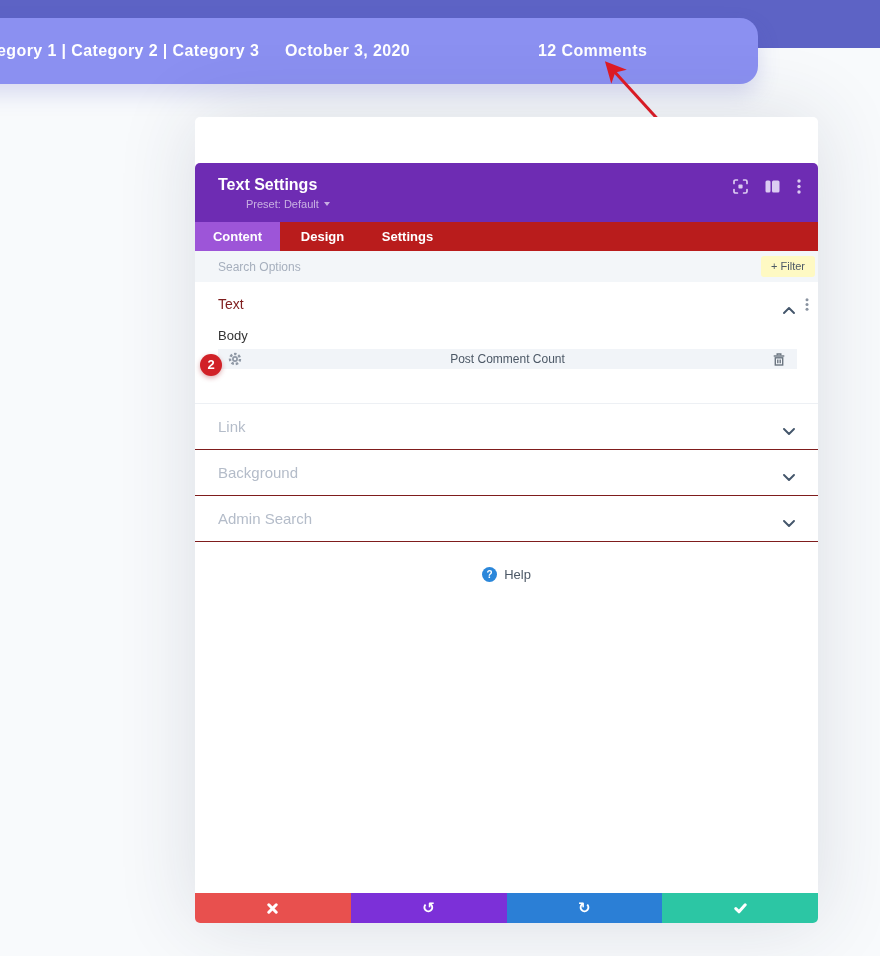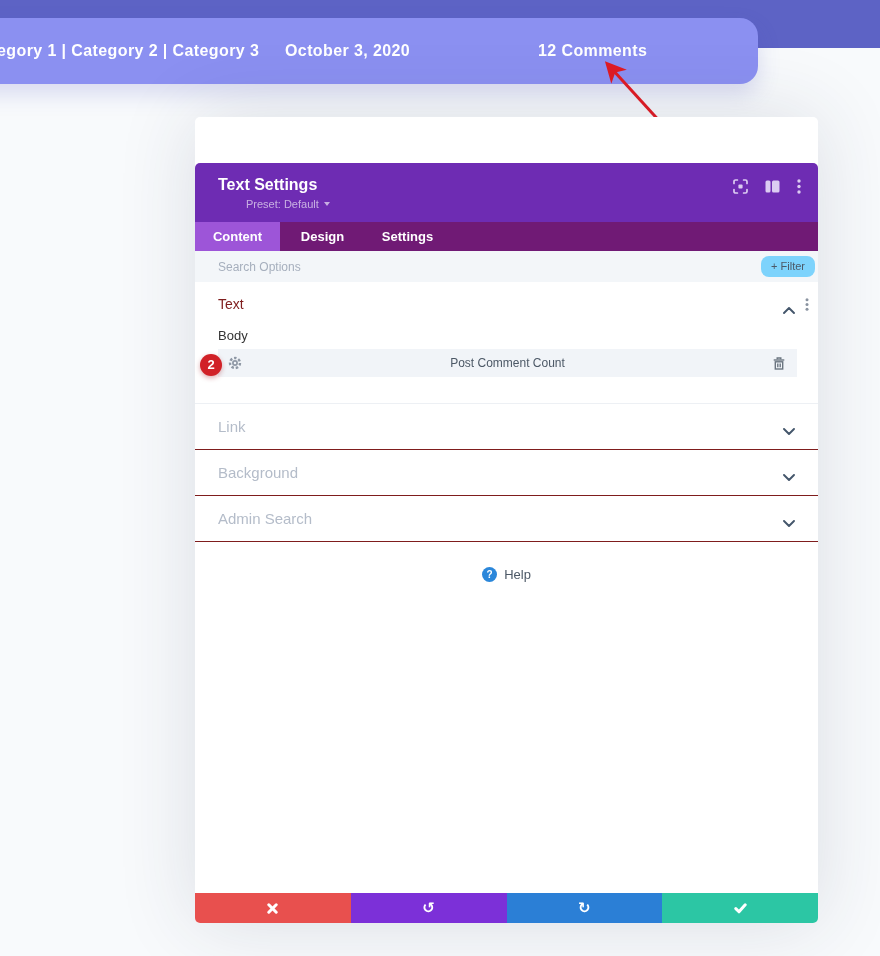--- a/index.html
+++ b/index.html
@@ -26,40 +26,40 @@
     padding:13px 0 0 23px;margin-top:46px; }
   .m-title { font-size:16px; font-weight:bold; color:#fff; }
   .m-preset { margin-top:4px; font-size:11px; color:rgba(255,255,255,.62);
     display:inline-flex; align-items:center; gap:5px; cursor:pointer;padding-left:28px; }
   .caret-down { width:0; height:0; border-left:3.5px solid transparent;
     border-right:3.5px solid transparent; border-top:4px solid rgba(255,255,255,.62); }
   .m-header-icons { position:absolute; right:17px; top:16px; display:flex; gap:17px;
     align-items:center; color:#dcccf2; }
   .hicon { display:flex; align-items:center; cursor:pointer; }
 
-  .m-tabs { display:flex; height:29px; background:#701a75; }
+  .m-tabs { display:flex; height:29px; background:#b91c1c; }
   .m-tab { width:85px; text-align:center; line-height:29px; font-size:13px; font-weight:bold;
     color:#fff; cursor:pointer; }
   .m-tab.active { background:#9d55d8; }
 
   .m-search { position:relative; height:31px; background:#f3f6f9; }
   .m-search input { position:absolute; inset:0; border:0; background:transparent; outline:none;
     padding:0 70px 0 23px; font-family:"Liberation Sans", sans-serif; font-size:12px; color:#6b7686; }
   .m-search input::placeholder { color:#a6afbd; opacity:1; }
   .filter-btn { position:absolute; right:3px; top:5px; height:21px; line-height:21px;
-    padding:0 10px; background:#7dd3fc; border-radius:8px; font-size:11px; color:#4c5866; cursor:pointer; }
+    padding:0 10px; background:#fef9c3; border-radius:3px; font-size:11px; color:#4c5866; cursor:pointer; }
 
   .m-body { position:relative; height:657px; }
 
   .sec-text { position:relative; height:122px; border-bottom:1px solid #edf0f4; }
   .sec-title { position:absolute; left:23px; top:14px; font-size:14px; color:#7f1d1d; cursor:pointer; }
   .sec-ctrl-up { position:absolute; right:23px; top:18px; color:#44566b; cursor:pointer; }
   .sec-ctrl-dots { position:absolute; right:9px; top:15px; color:#8a93a0; cursor:pointer; }
   .field-label { position:absolute; left:23px; top:46px; font-size:13px; color:#333; }
-  .item-row { position:absolute; left:23px; right:21px; top:67px; height:28px;
+  .item-row { position:absolute; left:23px; right:21px; top:67px; height:20px;
     background:#f1f4f8; display:flex; align-items:center; }
   .item-gear { margin-left:10px; display:flex; cursor:pointer; }
   .item-label { flex:1; text-align:center; font-size:12px; color:#4c5866; }
   .item-trash { margin-right:12px; display:flex; cursor:pointer; }
   .badge { position:absolute; left:5px; top:72px; width:22px; height:22px; border-radius:50%;
     background:#d12127; color:#fff; font-size:13px; font-weight:bold; text-align:center;
     line-height:22px; box-shadow:0 2px 5px rgba(160,20,30,.35); }
 
   .collapsed-row { position:relative; height:46px; border-bottom:1px solid #7f1d1d; cursor:pointer; }
   .collapsed-label { position:absolute; left:23px; top:0; line-height:46px; font-size:15px; color:#b4bcc9; }

